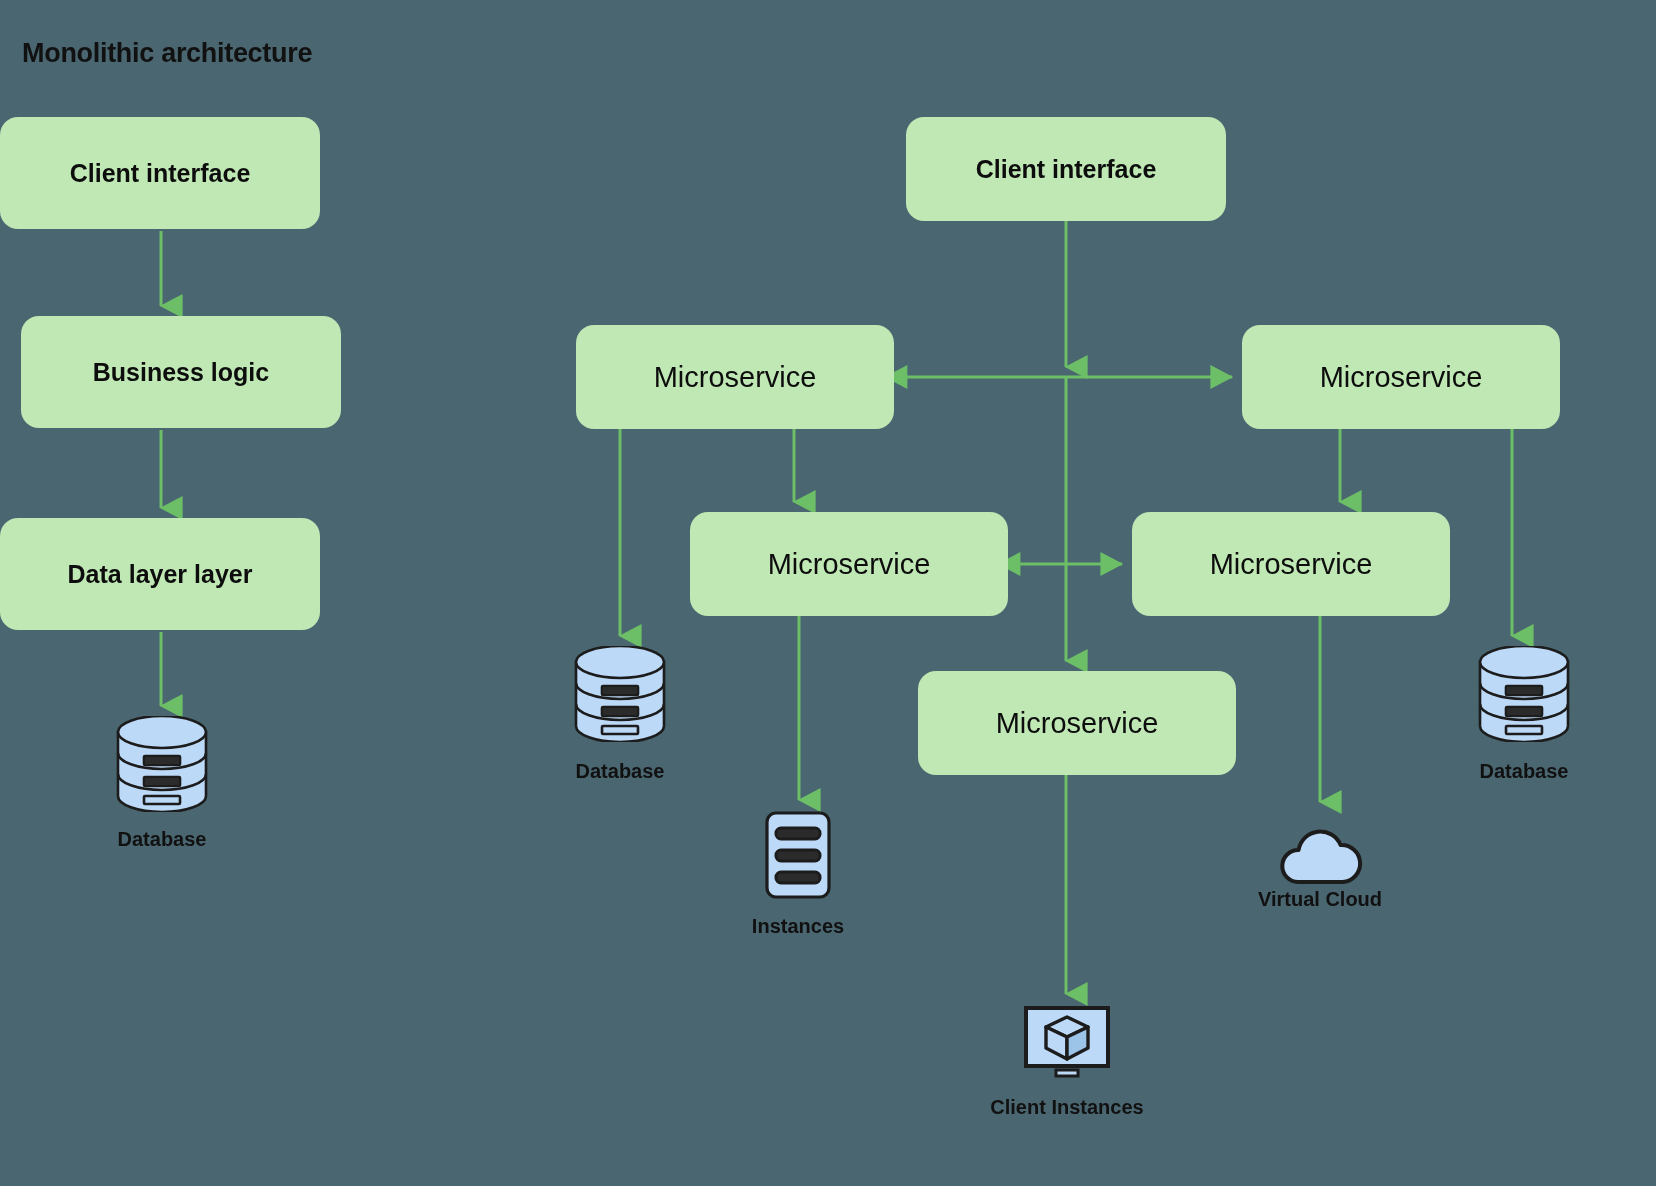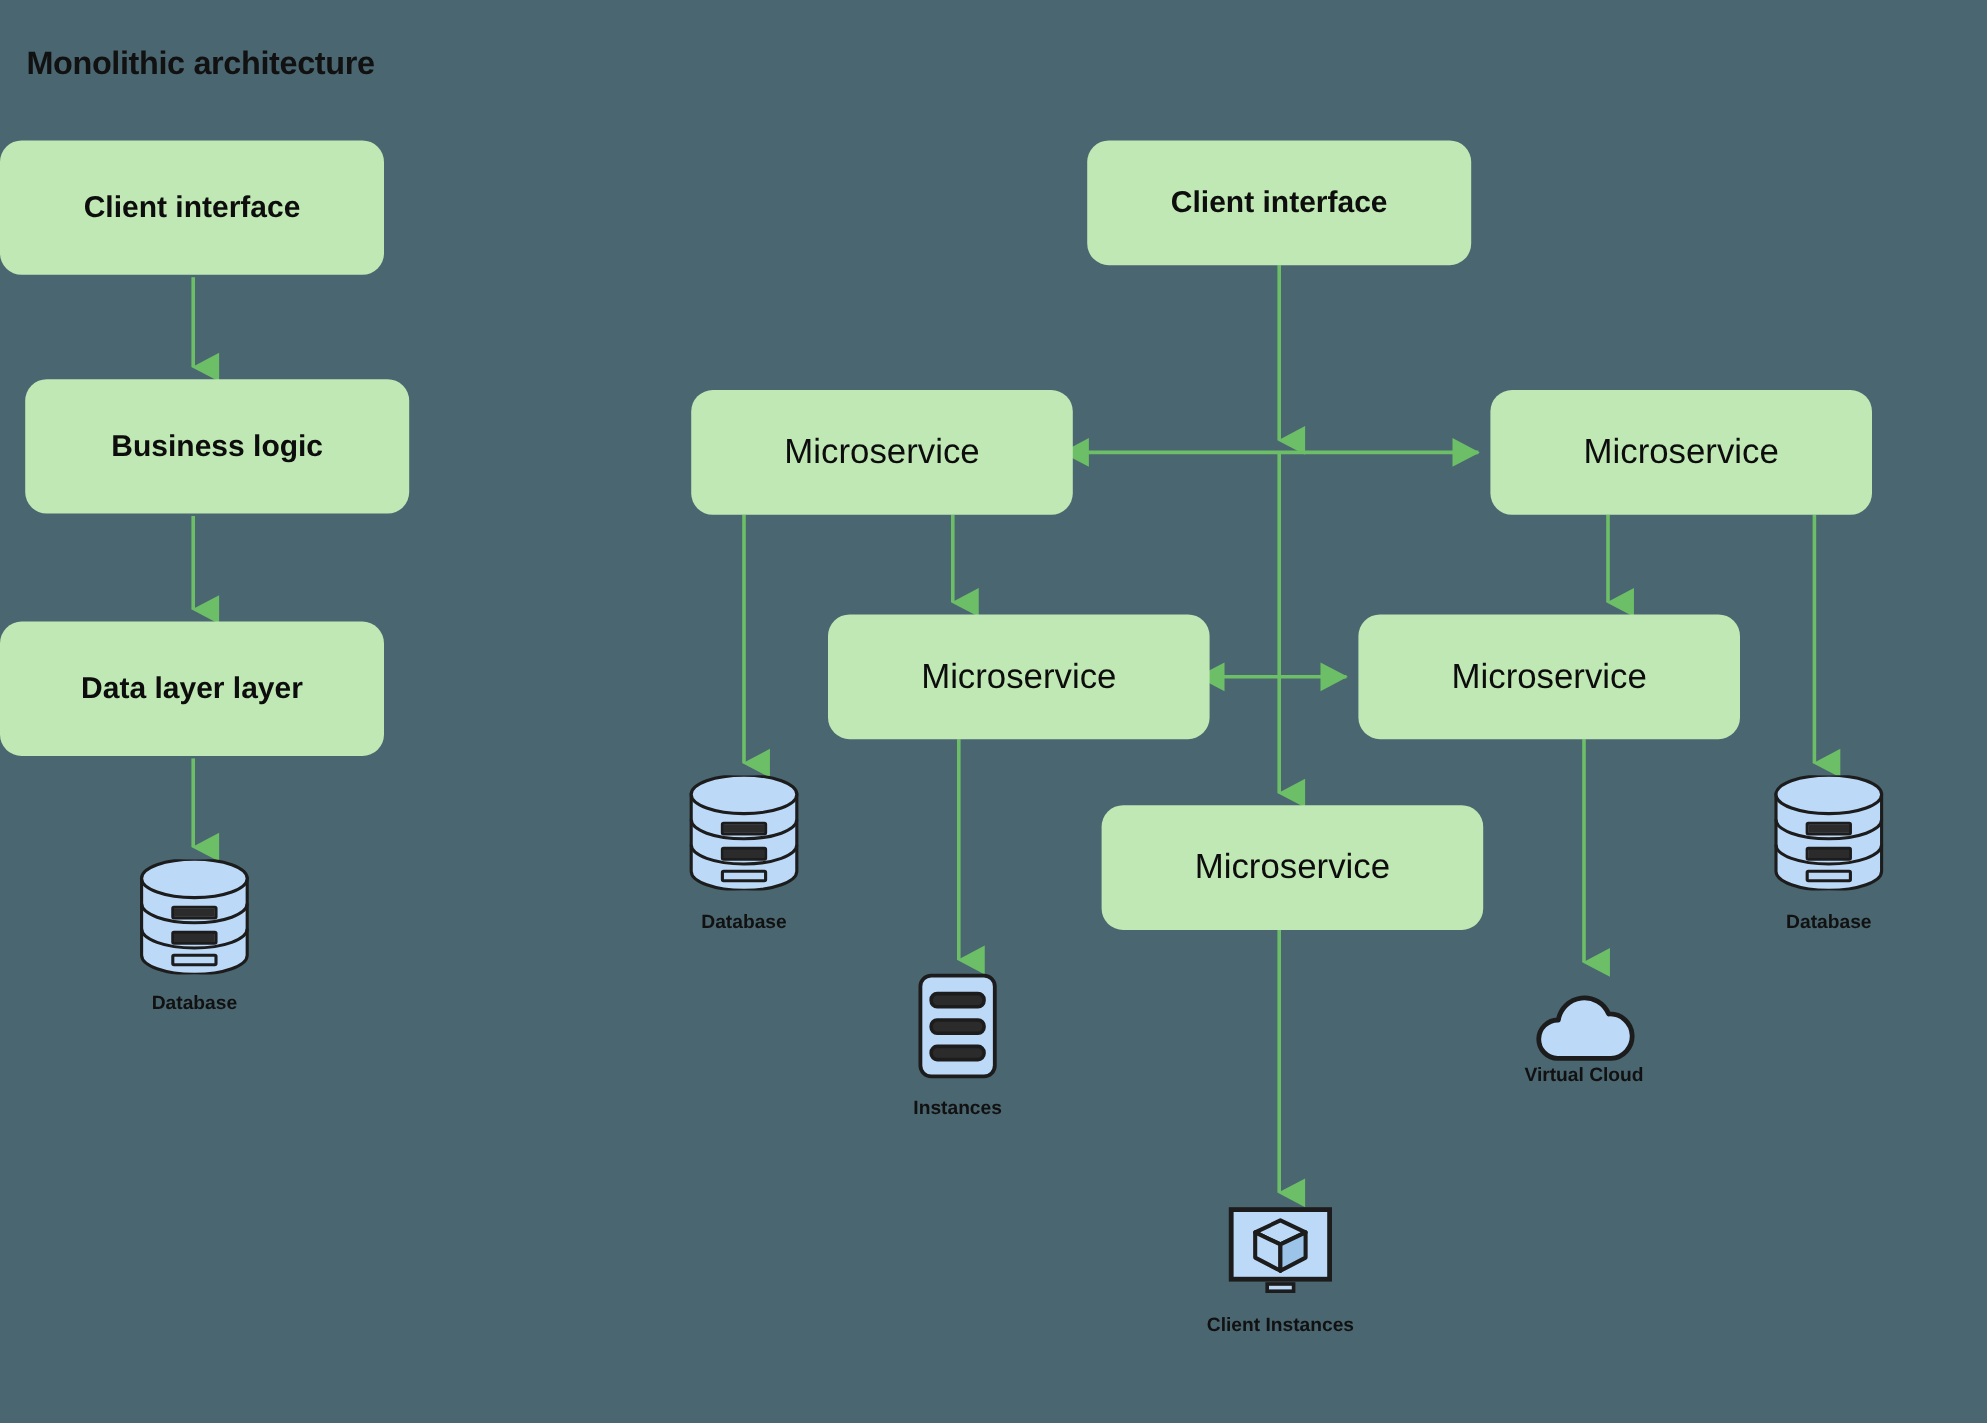--- a/index.html
+++ b/index.html
@@ -52,21 +52,21 @@
   .node.mono {
     font-size: 25px;
     font-weight: bold;
   }
   .node.micro {
     font-size: 29px;
     font-weight: normal;
   }
   .icon-label {
     position: absolute;
-    font-size: 16px;
+    font-size: 20px;
     font-weight: bold;
     color: #111;
     white-space: nowrap;
     text-align: center;
   }
   .icon-wrap {
     position: absolute;
   }
 </style>
 </head>

